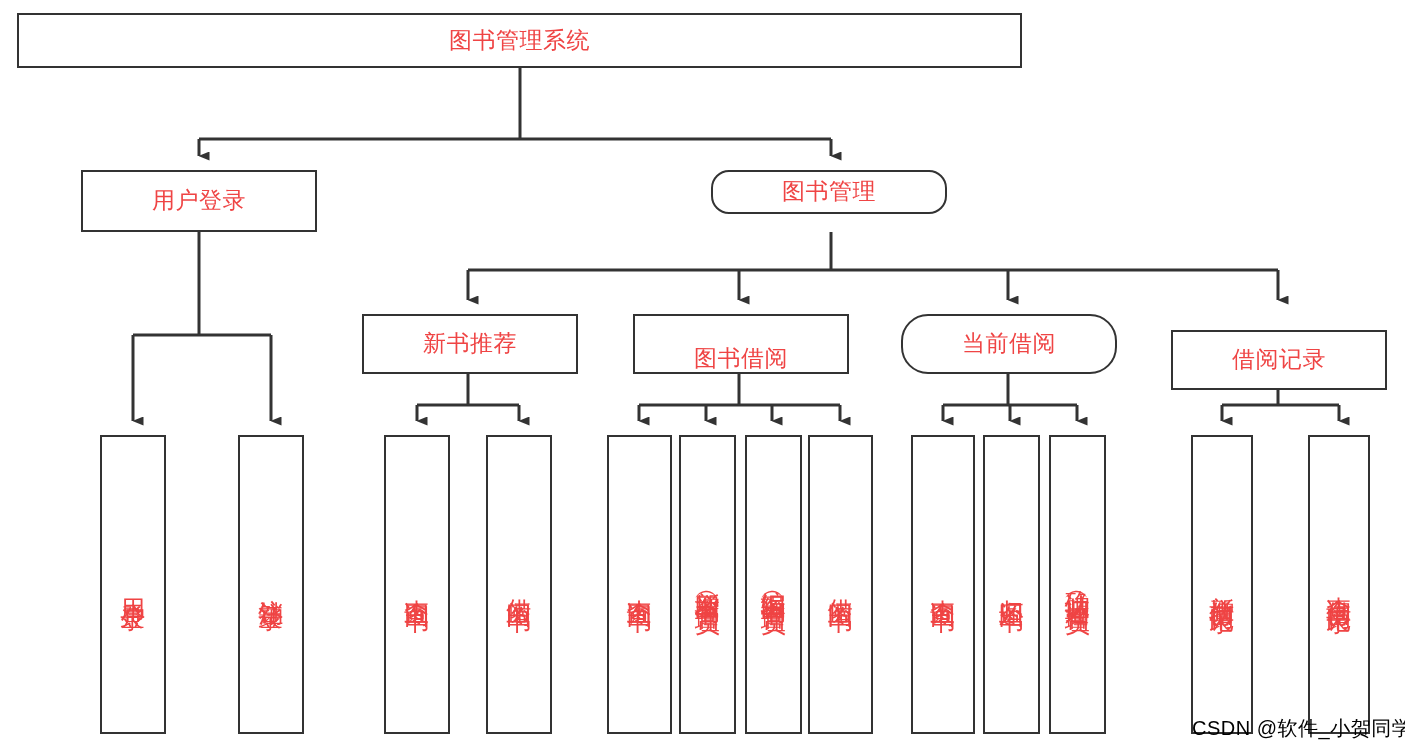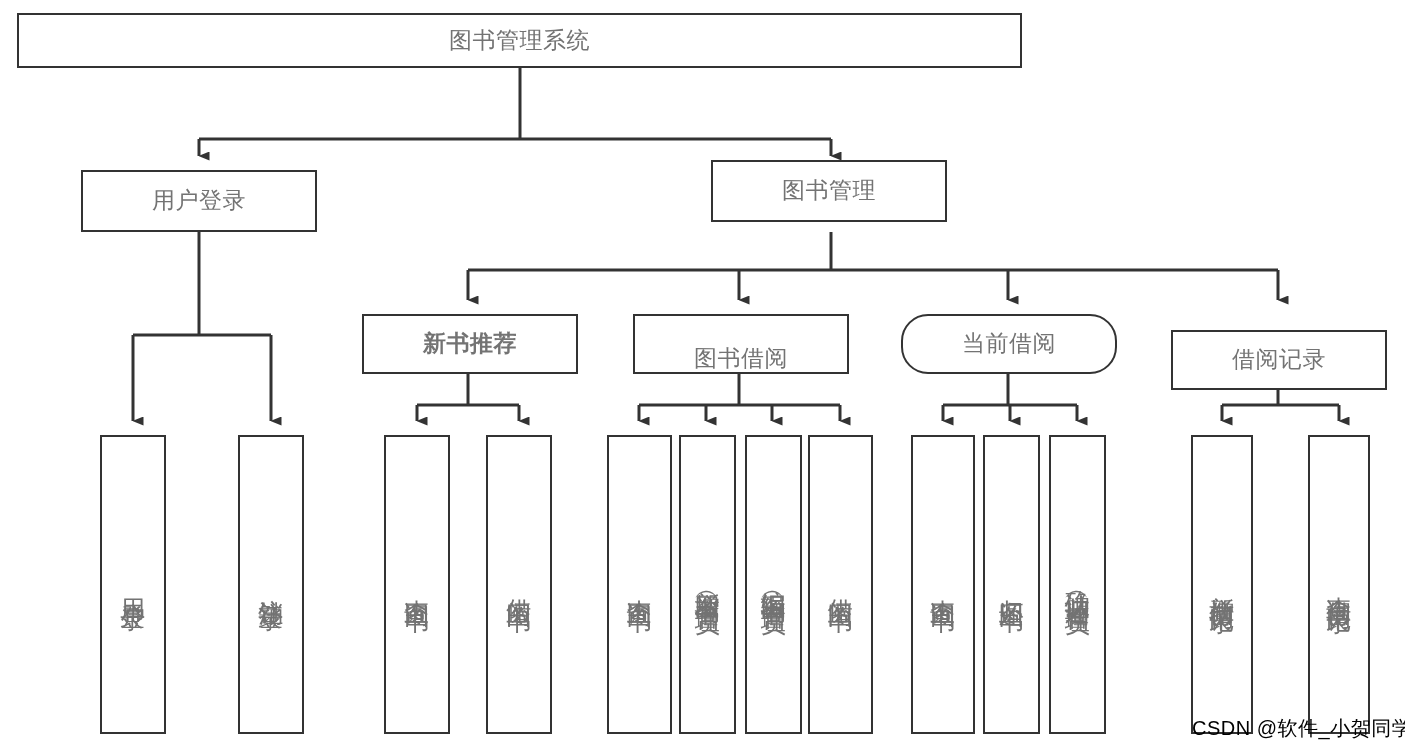--- a/index.html
+++ b/index.html
@@ -34,21 +34,21 @@
     display: flex;
     align-items: center;
     justify-content: center;
     color: #1a1a1a;
   }
   .node-label {
     display: block;
     text-align: center;
     letter-spacing: 0.5px;
     line-height: 1.18;
-    color: #737373;
+    color: #ef4444;
   }
   
   .node.horiz .node-label {
     writing-mode: horizontal-tb;
     font-size: 23px;
   }
   .node.root .node-label {
     font-size: 23px;
   }
   
@@ -128,25 +128,25 @@
   </svg>
 
   <div class="node horiz root" style="left:17px; top:13px; width:1005px; height:55px;">
     <span class="node-label">图书管理系统</span>
   </div>
 
   <div class="node horiz" style="left:81px; top:170px; width:236px; height:62px;">
     <span class="node-label">用户登录</span>
   </div>
 
-  <div class="node horiz" style="left:711px; top:160px; width:236px; height:62px;">
+  <div class="node horiz" style="left:711px; top:170px; width:236px; height:44px;border-radius:18px;">
     <span class="node-label">图书管理</span>
   </div>
 
-  <div class="node horiz" style="left:362px; top:314px; width:216px; height:60px;font-weight:bold;">
+  <div class="node horiz" style="left:362px; top:314px; width:216px; height:60px;">
     <span class="node-label">新书推荐</span>
   </div>
 
   <div class="node horiz" style="left:633px; top:314px; width:216px; height:60px;align-items:flex-end;">
     <span class="node-label">图书借阅</span>
   </div>
 
   <div class="node horiz" style="left:901px; top:314px; width:216px; height:60px;border-radius:27px;">
     <span class="node-label">当前借阅</span>
   </div>

